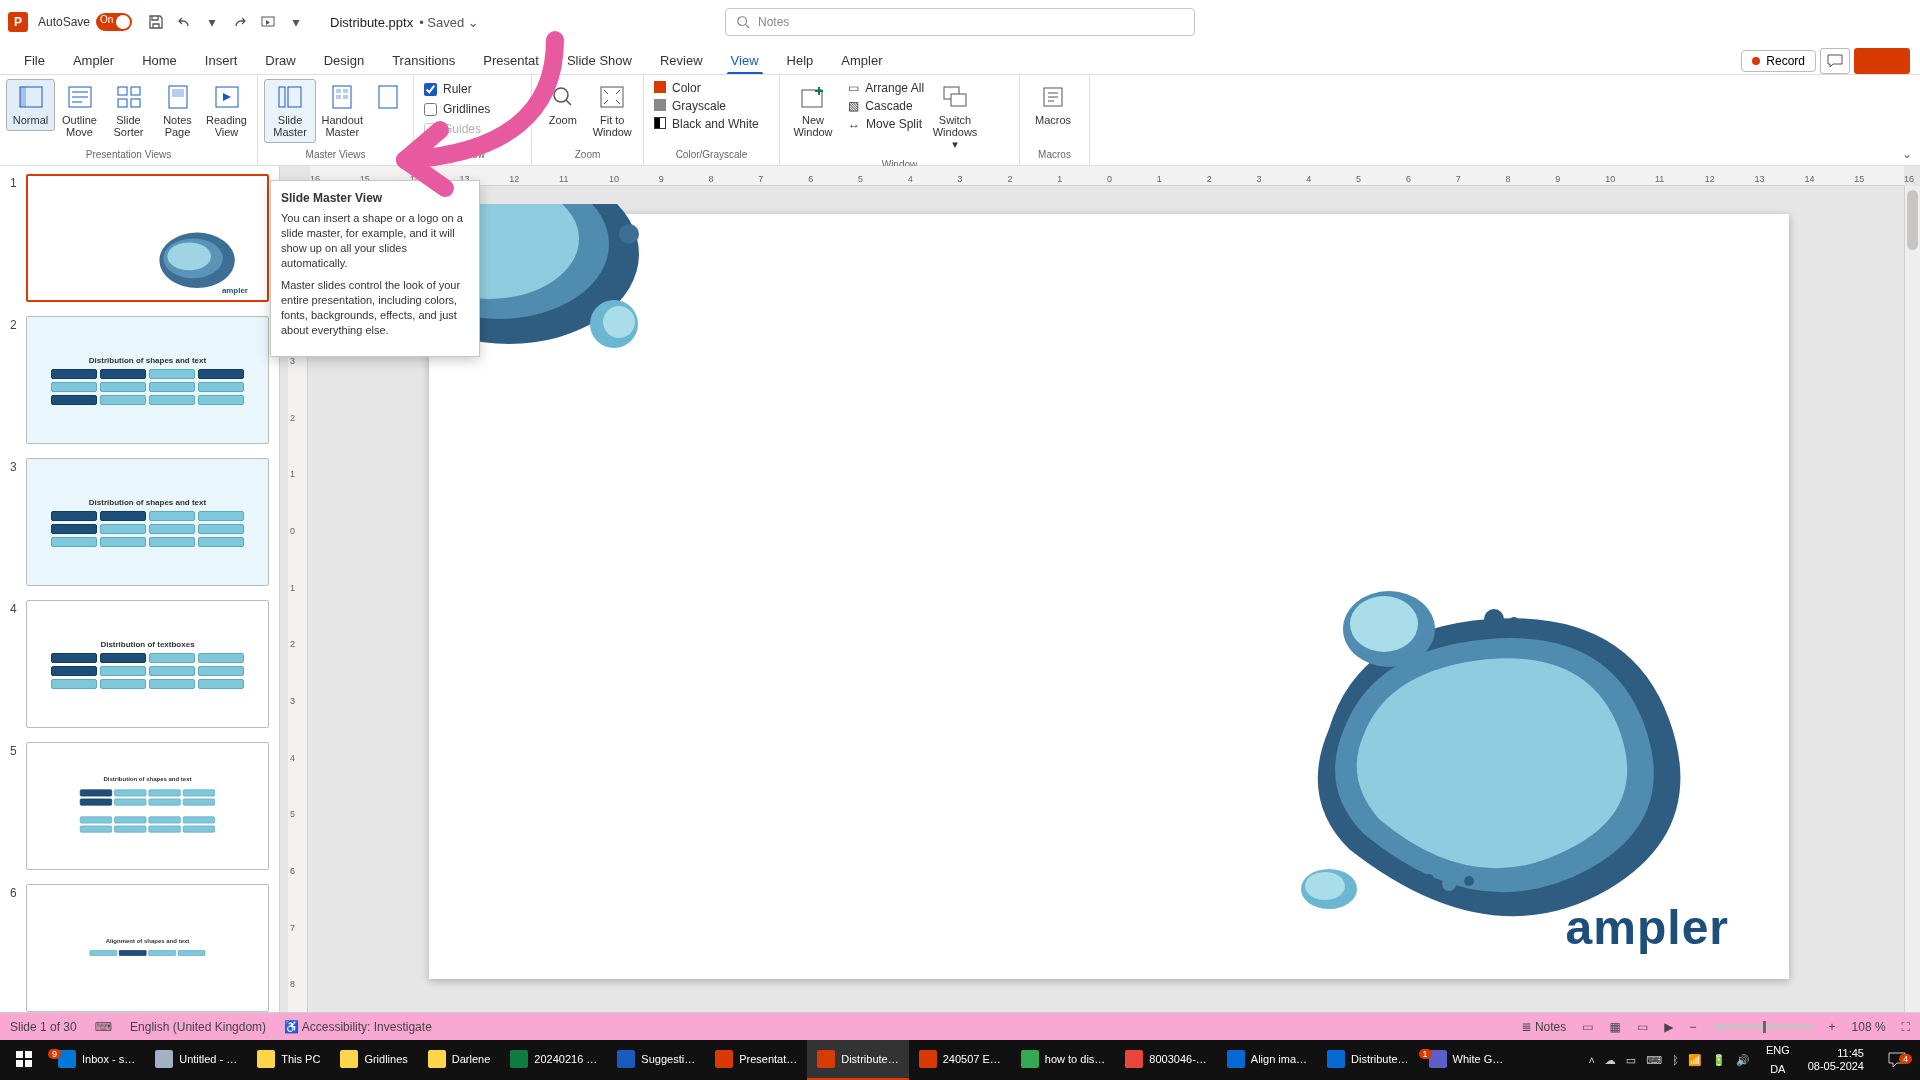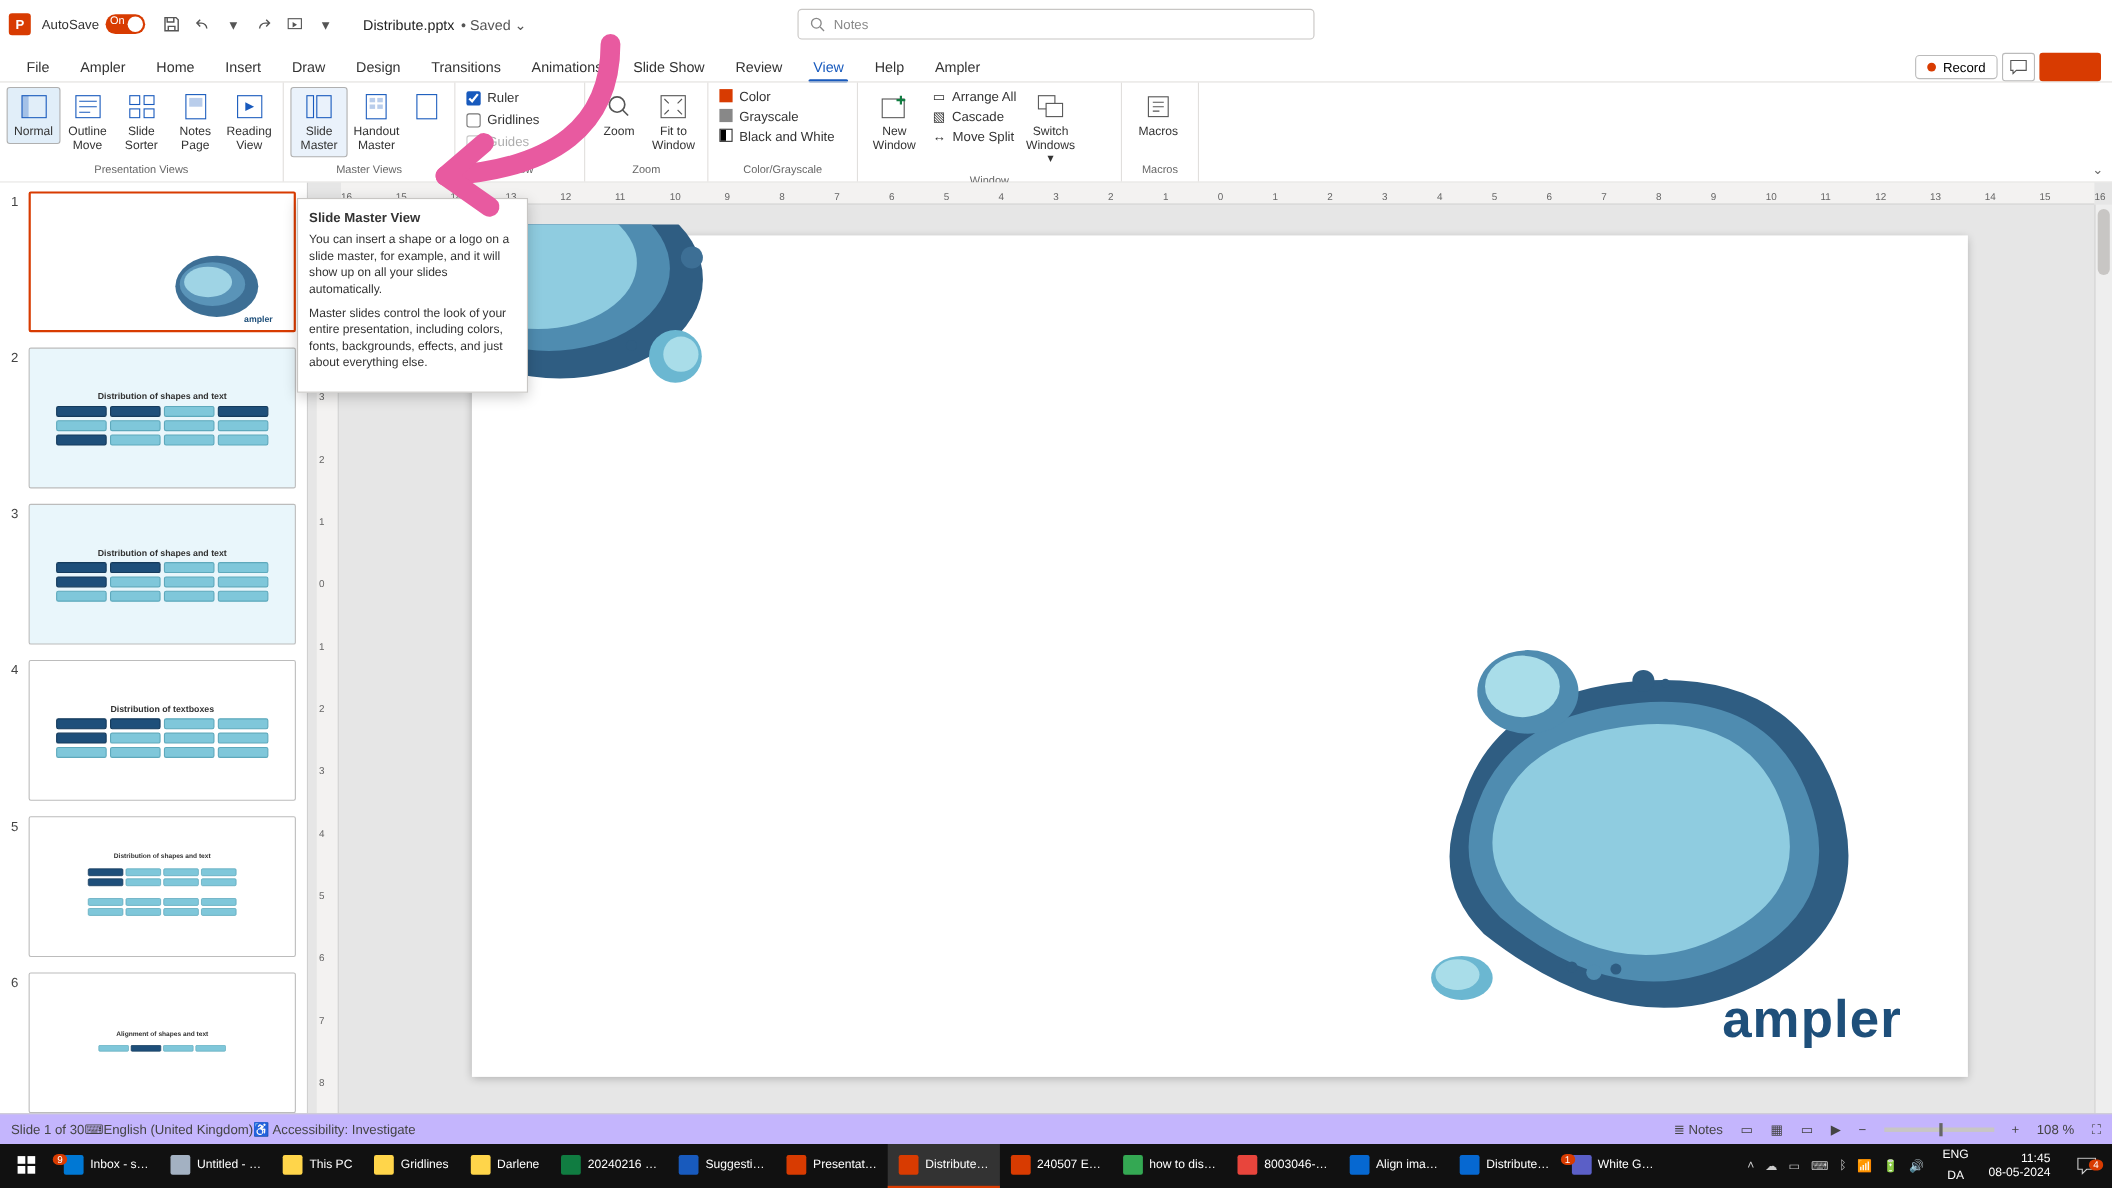--- a/index.html
+++ b/index.html
@@ -69,21 +69,21 @@
 .ruler-v{position:absolute;left:8px;top:20px;bottom:16px;width:20px;background:#f3f2f1;border-right:1px solid #d0d0d0}
 .ruler-v span{position:absolute;left:2px;font-size:9px;color:#666}
 .slide{width:1360px;height:765px;background:#fff;box-shadow:0 2px 8px rgba(0,0,0,0.25);position:relative;margin-top:24px;margin-left:18px}
 
 .blob-tl{position:absolute;top:-10px;left:-10px;width:300px;height:170px}
 .blob-br{position:absolute;bottom:40px;right:80px;width:420px;height:370px}
 .brand{position:absolute;bottom:24px;right:60px;font-size:48px;font-weight:600;letter-spacing:1px;color:#1e4f7a}
 .canvas-scroll{position:absolute;right:0;top:20px;bottom:0;width:16px;background:#eee;border-left:1px solid #d0d0d0}
 .canvas-scroll .thb{position:absolute;top:4px;left:2px;right:2px;height:60px;background:#c8c6c4;border-radius:6px}
 
-.status{position:absolute;left:0;right:0;bottom:0;height:28px;background:#c4b5fd;border-top:1px solid #d0d0d0;display:flex;align-items:center;font-size:12px;color:#444;padding:0 10px;}
+.status{position:absolute;left:0;right:0;bottom:0;height:28px;background:#f9a8d4;border-top:1px solid #d0d0d0;display:flex;align-items:center;font-size:12px;color:#444;padding:0 10px;gap:18px}
 .status .right{margin-left:auto;display:flex;align-items:center;gap:16px}
 .zoom-slider{width:100px;height:4px;background:#c8c6c4;position:relative}
 .zoom-slider::after{content:'';position:absolute;left:50%;top:-4px;width:3px;height:12px;background:#666}
 .tb{position:fixed;left:0;right:0;bottom:0;height:40px;background:#111;display:flex;align-items:center;color:#fff;font-size:11px}
 .tb-btn{height:40px;padding:0 10px;display:flex;align-items:center;gap:6px;border-bottom:2px solid transparent;cursor:pointer}
 .tb-btn.active{background:#333;border-bottom-color:#d83b01}
 .start{width:48px;justify-content:center}
 .winlogo{display:grid;grid-template-columns:1fr 1fr;grid-template-rows:1fr 1fr;gap:2px;width:16px;height:16px}
 .winlogo div{background:#fff}
 .tb-ic{width:18px;height:18px;border-radius:2px;display:flex;align-items:center;justify-content:center;font-size:10px;font-weight:bold}
@@ -139,21 +139,21 @@
 </div>
 
 <div class="tabs">
   <div class="tab">File</div>
   <div class="tab">Ampler</div>
   <div class="tab">Home</div>
   <div class="tab">Insert</div>
   <div class="tab">Draw</div>
   <div class="tab">Design</div>
   <div class="tab">Transitions</div>
-  <div class="tab">Animations</div>
+  <div class="tab">Presentat</div>
   <div class="tab">Slide Show</div>
   <div class="tab">Review</div>
   <div class="tab active">View</div>
   <div class="tab">Help</div>
   <div class="tab">Ampler</div>
   <div class="tabs-right">
     <div class="rec-btn">
         <span class="rec-dot"></span>
         <span>Record</span>
       </div>

